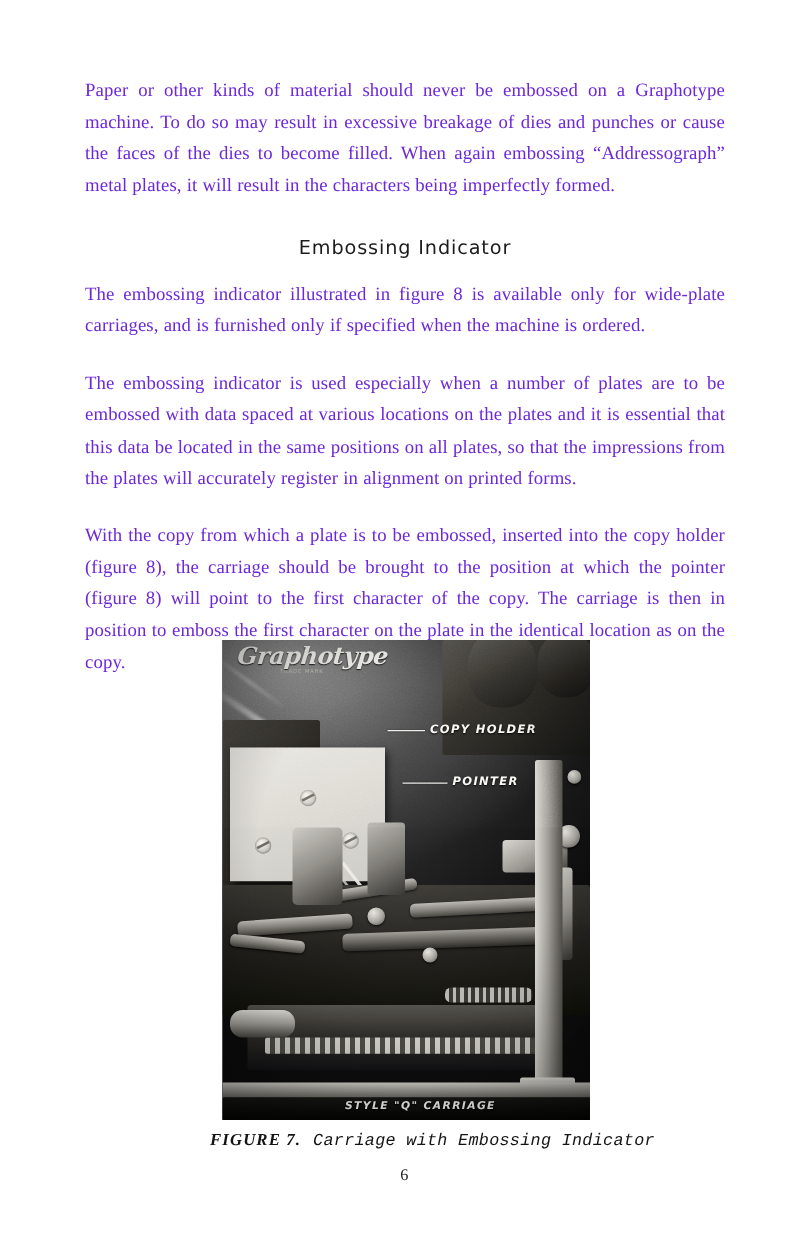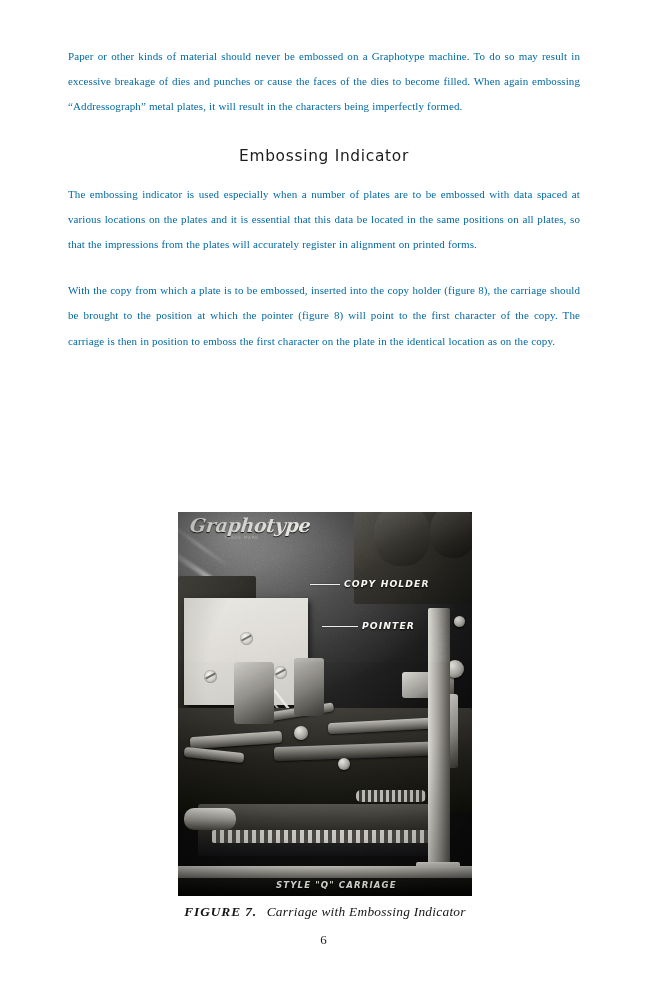--- a/index.html
+++ b/index.html
@@ -23,28 +23,28 @@
     height: 1000px;
     background: #ffffff;
   }
   .body-col {
     position: absolute;
     left: 68px;
     top: 44px;
     width: 512px;
   }
   p.para {
-    margin: 0 0 21px 0;
-    font-size: 11px;
+    margin: 17px 0 21px 0;
+    font-size: 15px;
     line-height: 25.2px;
     text-align: justify;
     text-justify: inter-word;
     letter-spacing: 0.1px;
     word-spacing: 0.2px;
-    color: #0369a1;
+    color: #6d28d9;
   }
   p.para:last-child { margin-bottom: 0; }
 
   h2.section-head {
     margin: 0 0 17px 0;
     padding-top: 6px;
     font-family: "DejaVu Sans", "Liberation Sans", sans-serif;
     font-size: 15.4px;
     font-weight: 400;
     letter-spacing: 0.7px;
@@ -208,20 +208,21 @@
 <body>
 
 <div class="page">
 
   <div class="body-col">
 
     <p class="para">Paper or other kinds of material should never be embossed on a Graphotype machine. To do so may result in excessive breakage of dies and punches or cause the faces of the dies to become filled. When again embossing “Addressograph” metal plates, it will result in the characters being imperfectly formed.</p>
 
     <h2 class="section-head">Embossing Indicator</h2>
 
+    <p class="para">The embossing indicator illustrated in figure 8 is available only for wide-plate carriages, and is furnished only if specified when the machine is ordered.</p>
     <p class="para">The embossing indicator is used especially when a number of plates are to be embossed with data spaced at various locations on the plates and it is essential that this data be located in the same positions on all plates, so that the impressions from the plates will accurately register in alignment on printed forms.</p>
     <p class="para">With the copy from which a plate is to be embossed, inserted into the copy holder (figure 8), the carriage should be brought to the position at which the pointer (figure 8) will point to the first character of the copy. The carriage is then in position to emboss the first character on the plate in the identical location as on the copy.</p>
   </div>
 
   <div class="figure-wrap">
 
     <div class="photo">
       <div class="bg"></div>
 
       <div class="streak" style="left:-12px; top:34px; width:120px; height:5px; transform: rotate(34deg);"></div>
@@ -309,18 +310,18 @@
           <feColorMatrix type="saturate" values="0"></feColorMatrix>
         </filter>
         <rect width="100%" height="100%" filter="url(#gn)" opacity="0.42"></rect>
       </svg>
 
       <div class="vign"></div>
     </div>
 
     <div class="fig-caption">
       <span class="fig-num">FIGURE 7.</span>
-      <span style="margin-left:6px;">Carriage with Embossing Indicator</span>
+      <span style="margin-left:6px;font-family:Liberation Mono, monospace;">Carriage with Embossing Indicator</span>
     </div>
   </div>
 
   <div class="page-number">6</div>
 </div>
 
 </body></html>

